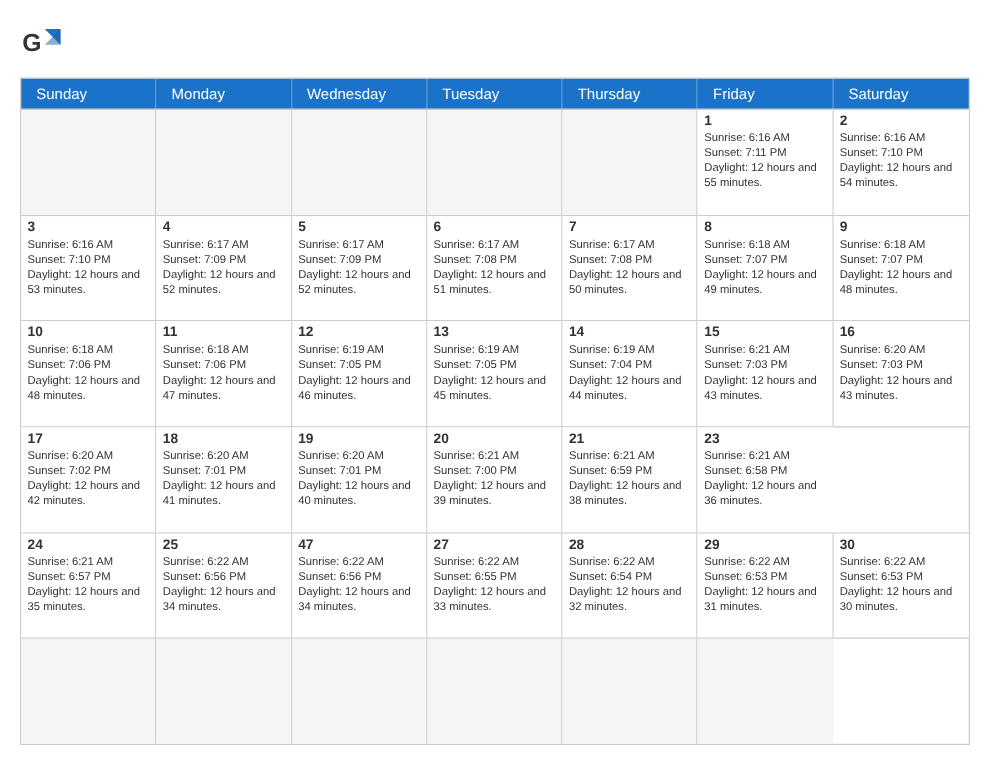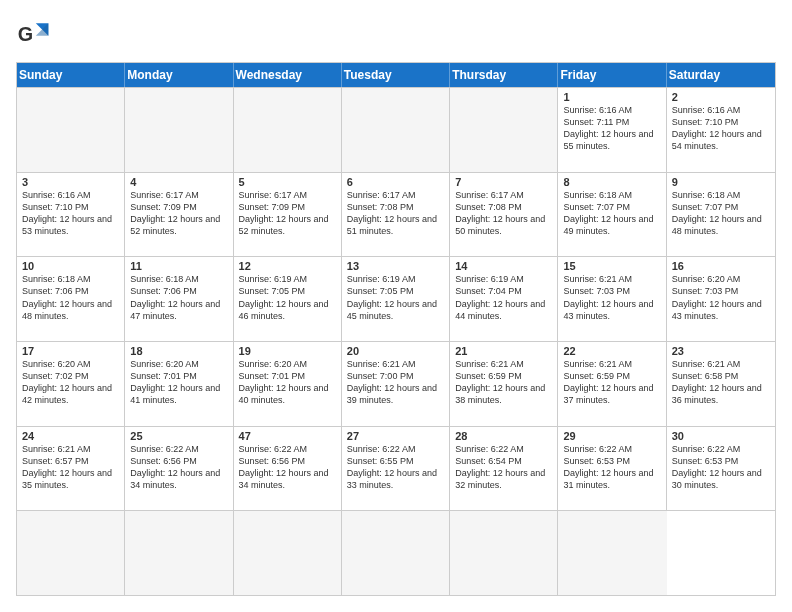--- a/index.html
+++ b/index.html
@@ -59,22 +59,22 @@
       border: 1px solid #ccc;
     }
     .cal-header-row {
       display: grid;
       grid-template-columns: repeat(7, 1fr);
       background: #1a73c8;
     }
     .cal-header-cell {
       color: #fff;
       font-size: 12px;
-      font-weight: bold;
-      padding: 5px 2px;
+      font-weight: normal;
+      padding: 5px 12px;
       border-right: 1px solid rgba(255,255,255,0.3);
     }
     .cal-header-cell:last-child { border-right: none; }
     .cal-body {
       flex: 1;
       display: flex;
       flex-direction: column;
     }
     .cal-row {
       display: grid;
@@ -291,27 +291,20 @@
 and 39 minutes.</div>
           </div>
           <div class="cal-cell">
             <span class="day-number">21</span>
             <div class="day-info">Sunrise: 6:21 AM
 Sunset: 6:59 PM
 Daylight: 12 hours
 and 38 minutes.</div>
           </div>
           <div class="cal-cell">
-            <span class="day-number">22</span>
-            <div class="day-info">Sunrise: 6:21 AM
-Sunset: 6:59 PM
-Daylight: 12 hours
-and 37 minutes.</div>
-          </div>
-          <div class="cal-cell">
             <span class="day-number">23</span>
             <div class="day-info">Sunrise: 6:21 AM
 Sunset: 6:58 PM
 Daylight: 12 hours
 and 36 minutes.</div>
           </div>
         </div>
         <div class="cal-row">
           <div class="cal-cell">
             <span class="day-number">24</span>

